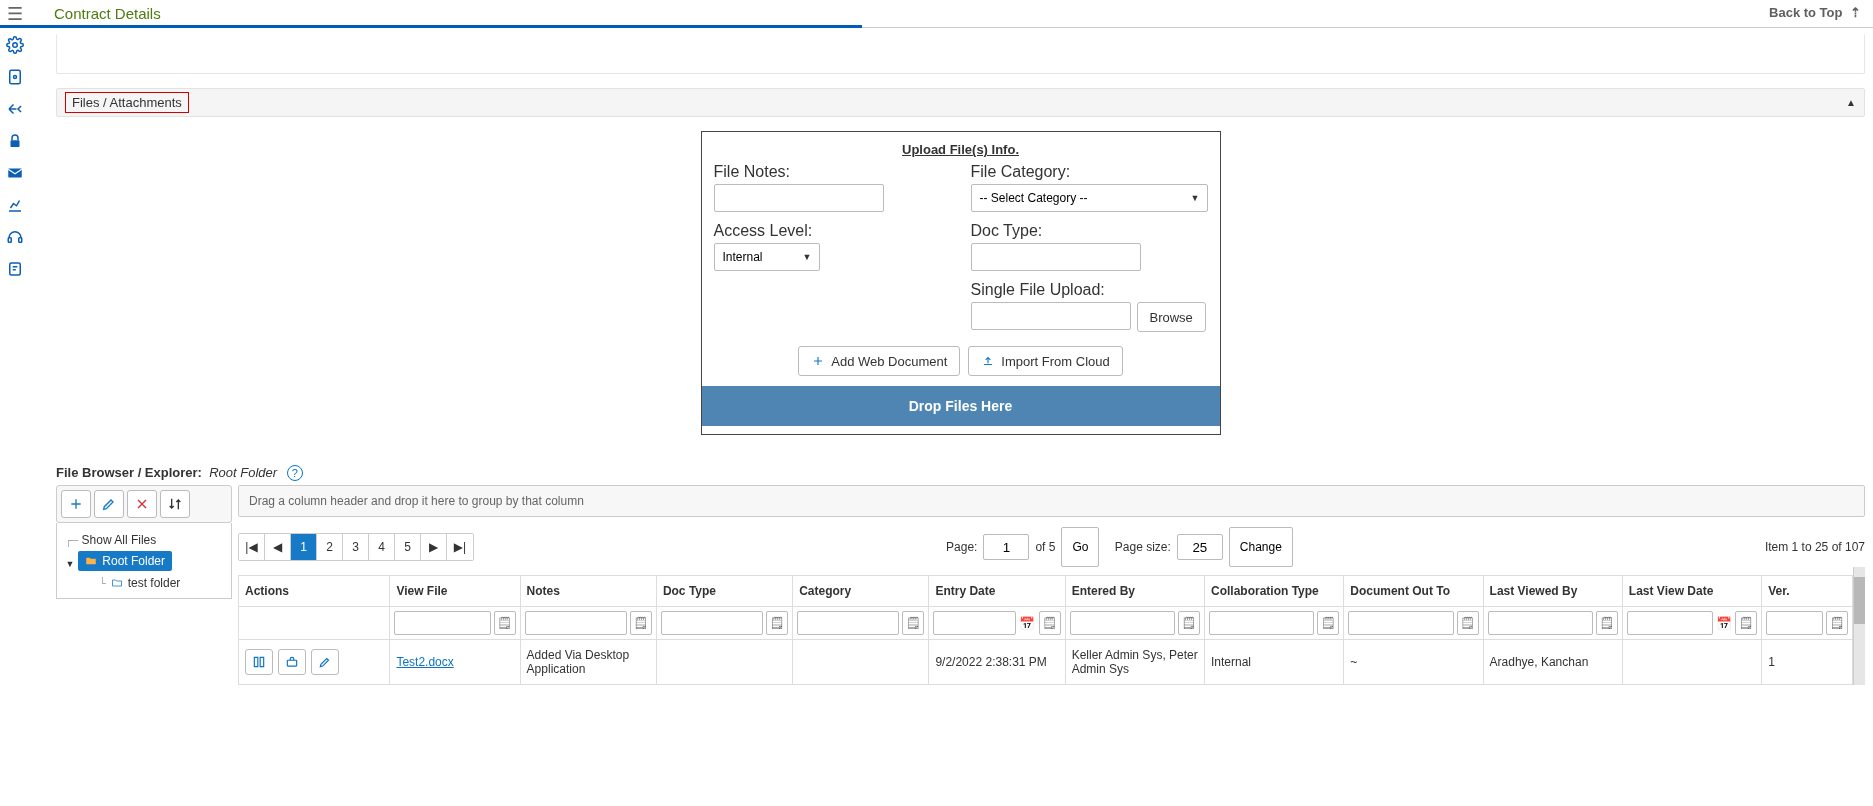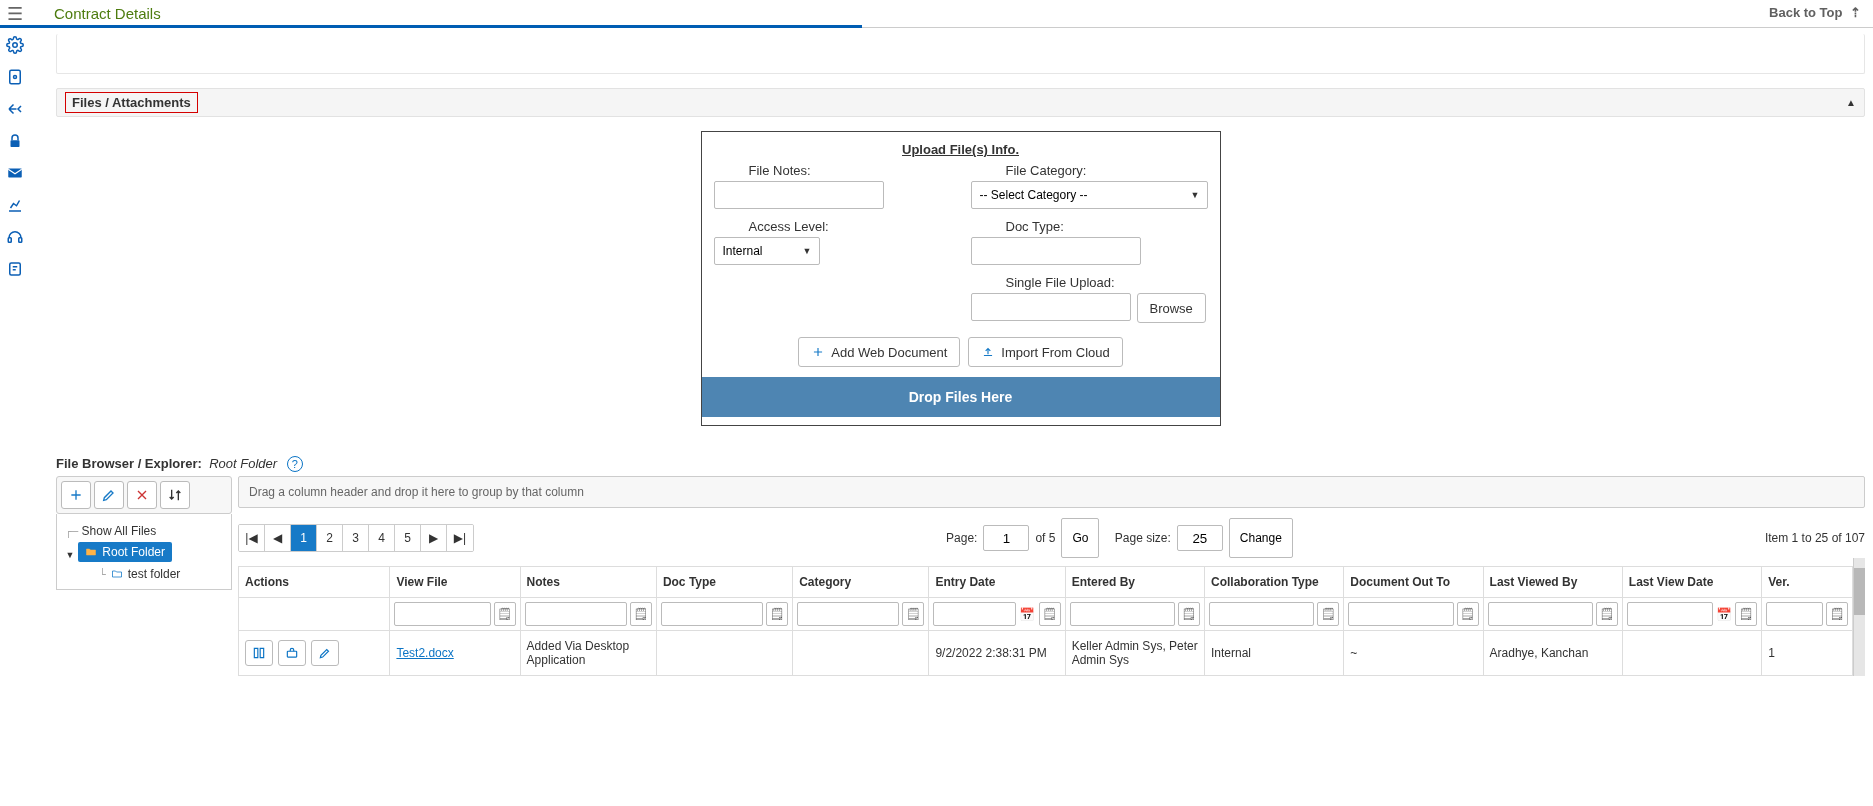--- a/index.html
+++ b/index.html
@@ -12,28 +12,28 @@
 .back-to-top { position: absolute; right: 12px; top: 5px; color: #606060; font-weight: bold; font-size: 13px; cursor: pointer; }
 .back-to-top .arrow { margin-left: 4px; }
 
 .side-rail { position: absolute; left: 0; top: 28px; width: 30px; display: flex; flex-direction: column; align-items: center; gap: 14px; padding-top: 8px; }
 .side-rail .icon { color: #0b5fb5; width: 18px; height: 18px; display: flex; align-items: center; justify-content: center; cursor: pointer; }
 
 .main { margin-left: 48px; padding: 6px 8px 0 8px; }
 .empty-panel { height: 40px; border: 1px solid #e6e6e6; border-radius: 2px; margin-bottom: 14px; border-top: none; }
 
 .section-header { display:flex; align-items:center; justify-content:space-between; background: #f5f5f5; border: 1px solid #e2e2e2; border-radius: 2px; padding: 3px 8px; }
-.section-title { font-weight: bold; color: #333; font-size: 13px; border: 1.5px solid #d40000; padding: 2px 6px; display: inline-block; }
+.section-title { font-weight: normal; color: #333; font-size: 13px; border: 1.5px solid #d40000; padding: 2px 6px; display: inline-block; }
 .collapse-caret { color:#333; font-size:10px; cursor:pointer; }
 
 .upload-box { width: 520px; margin: 14px auto 0 auto; border: 1.5px solid #444; padding: 10px 12px 8px 12px; }
 .upload-heading { text-align: center; text-decoration: underline; font-weight: bold; font-size: 13px; margin-bottom: 6px; }
 .upload-cols { display: flex; gap: 20px; }
 .upload-col { flex: 1; display: flex; flex-direction: column; gap: 10px; }
-.form-label { font-size: 13px; color: #333; display: block; margin-bottom: 3px; margin-left: 35px; }
+.form-label { font-size: 16px; color: #333; display: block; margin-bottom: 3px; }
 .form-input { width: 100%; height: 28px; border: 1px solid #bbb; border-radius: 2px; padding: 4px 6px; font-size: 12px; background:#fff; }
 .form-input.narrow { width: 170px; }
 .form-select { width: 100%; height: 28px; border: 1px solid #bbb; border-radius: 2px; padding: 0 22px 0 8px; font-size: 12px; background: #fff; appearance: none; position: relative; }
 .select-wrap { position: relative; display: inline-block; width: 100%; }
 .select-wrap .caret { position: absolute; right: 8px; top: 50%; transform: translateY(-50%); font-size: 9px; color: #333; pointer-events: none; }
 .select-wrap.small { width: 106px; }
 
 .upload-row-single { display:flex; gap:6px; align-items:flex-start; }
 .btn { display:inline-flex; align-items:center; gap:6px; height: 30px; border: 1px solid #bbb; border-radius: 3px; background: #fff; padding: 0 12px; font-size: 13px; cursor: pointer; color:#333; }
 .btn svg { width:14px; height:14px; }

